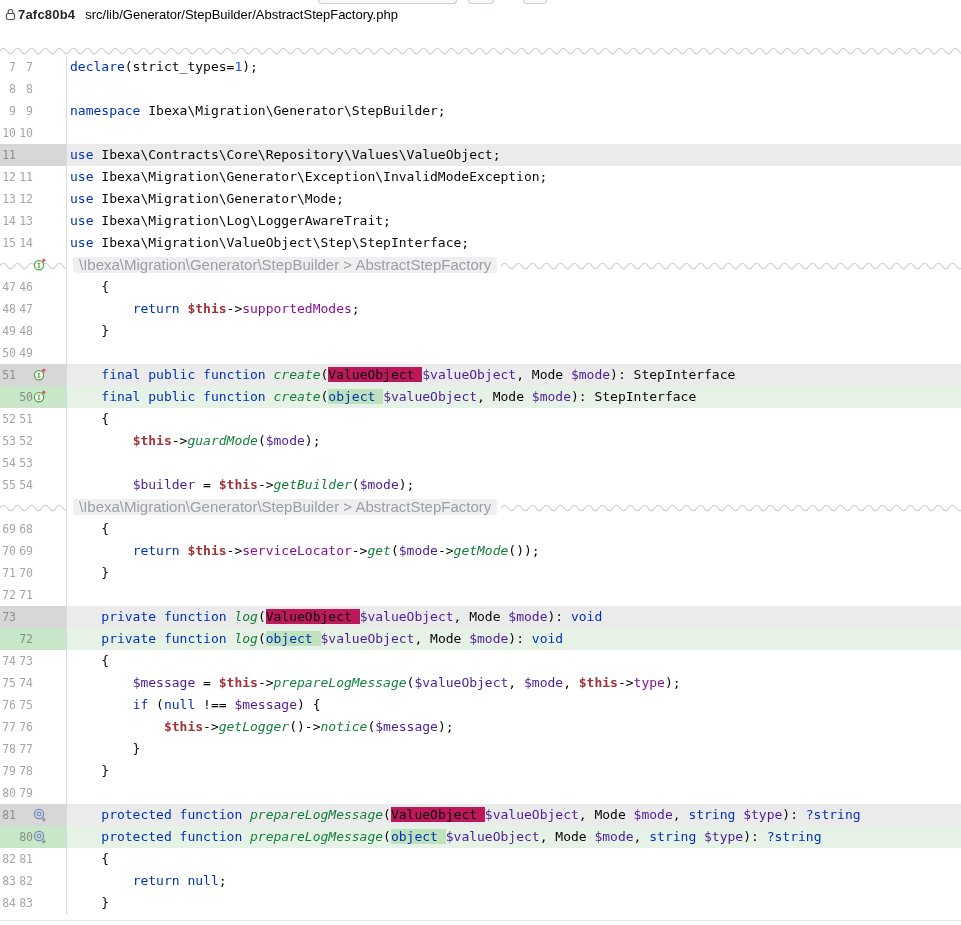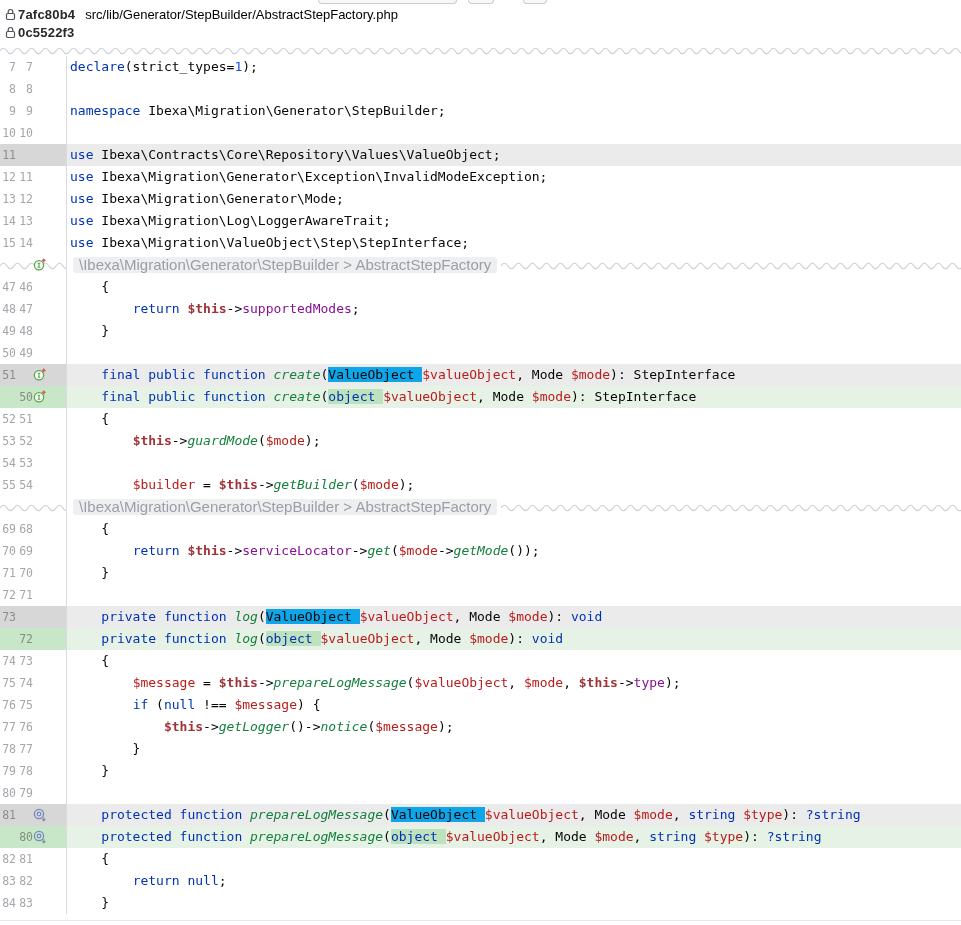--- a/index.html
+++ b/index.html
@@ -34,24 +34,24 @@
   .row.del .gutter{background:#D7D7D7;color:#8B8D90;}
   .row.del .code{background:#EBEBEB;}
   .row.add .gutter{background:#C8E6C8;color:#82917F;}
   .row.add .code{background:#E6F2E6;}
 
   
   .tk-k{color:#0033B3;}
   .tk-n{color:#1750EB;}
   .tk-f{color:#15803d;font-style:italic;}
   .tk-p{color:#871094;}
-  .tk-v{color:#b91c1c;margin-top:25px;}
+  .tk-v{color:#4c1d95;margin-top:25px;}
   .tk-vt{color:#A13338;font-weight:700;}
   .tk-t{color:#070707;}
-  .tk-hd{color:#070707;background:#0ea5e9;text-align:right;}
+  .tk-hd{color:#070707;background:#be185d;text-align:right;}
   .tk-ha{color:#0033B3;background:#BDE2BD;margin-top:30px;}
 
   
   .row.sep .code,.row.wave .code{display:flex;align-items:center;padding-left:6px;}
   .pill{background:#EEEFF1;color:#9B9EA5;font-family:"Liberation Sans",sans-serif;
     font-size:15px;line-height:16px;padding:0 6px;border-radius:3px;white-space:nowrap;}
   .wave{display:block;height:12px;overflow:hidden;line-height:0;}
   .wflex{flex:1;margin-left:4px;}
   .gsep .wave{position:absolute;left:0;right:0;top:5px;}
 
@@ -70,29 +70,20 @@
     <div class="hrow">
       <span class="lock">
         <svg width="11" height="13" viewBox="0 0 11 13">
             <rect x="1.5" y="5.5" width="8" height="6" rx="1.2" fill="none" stroke="#50535A" stroke-width="1.2"></rect>
             <path d="M3.2 5.5V3.8a2.3 2.3 0 0 1 4.6 0v1.7" fill="none" stroke="#50535A" stroke-width="1.2"></path>
           </svg>
       </span>
       <span class="hash">7afc80b4</span>
       <span class="path">src/lib/Generator/StepBuilder/AbstractStepFactory.php</span>
     </div>
-    <div class="hrow">
-      <span class="lock">
-        <svg width="11" height="13" viewBox="0 0 11 13">
-            <rect x="1.5" y="5.5" width="8" height="6" rx="1.2" fill="none" stroke="#50535A" stroke-width="1.2"></rect>
-            <path d="M3.2 5.5V3.8a2.3 2.3 0 0 1 4.6 0v1.7" fill="none" stroke="#50535A" stroke-width="1.2"></path>
-          </svg>
-      </span>
-      <span class="hash">0c5522f3</span>
-    </div>
   </div>
 
   <div id="code-rows">
       <div class="row wave"><svg width="961" height="12" viewBox="0 0 961 12" preserveAspectRatio="xMinYMid slice">
           <path d="M0 7 q3.5 -5.5 7 0 q3.5 5.5 7 0 q3.5 -5.5 7 0 q3.5 5.5 7 0 q3.5 -5.5 7 0 q3.5 5.5 7 0 q3.5 -5.5 7 0 q3.5 5.5 7 0 q3.5 -5.5 7 0 q3.5 5.5 7 0 q3.5 -5.5 7 0 q3.5 5.5 7 0 q3.5 -5.5 7 0 q3.5 5.5 7 0 q3.5 -5.5 7 0 q3.5 5.5 7 0 q3.5 -5.5 7 0 q3.5 5.5 7 0 q3.5 -5.5 7 0 q3.5 5.5 7 0 q3.5 -5.5 7 0 q3.5 5.5 7 0 q3.5 -5.5 7 0 q3.5 5.5 7 0 q3.5 -5.5 7 0 q3.5 5.5 7 0 q3.5 -5.5 7 0 q3.5 5.5 7 0 q3.5 -5.5 7 0 q3.5 5.5 7 0 q3.5 -5.5 7 0 q3.5 5.5 7 0 q3.5 -5.5 7 0 q3.5 5.5 7 0 q3.5 -5.5 7 0 q3.5 5.5 7 0 q3.5 -5.5 7 0 q3.5 5.5 7 0 q3.5 -5.5 7 0 q3.5 5.5 7 0 q3.5 -5.5 7 0 q3.5 5.5 7 0 q3.5 -5.5 7 0 q3.5 5.5 7 0 q3.5 -5.5 7 0 q3.5 5.5 7 0 q3.5 -5.5 7 0 q3.5 5.5 7 0 q3.5 -5.5 7 0 q3.5 5.5 7 0 q3.5 -5.5 7 0 q3.5 5.5 7 0 q3.5 -5.5 7 0 q3.5 5.5 7 0 q3.5 -5.5 7 0 q3.5 5.5 7 0 q3.5 -5.5 7 0 q3.5 5.5 7 0 q3.5 -5.5 7 0 q3.5 5.5 7 0 q3.5 -5.5 7 0 q3.5 5.5 7 0 q3.5 -5.5 7 0 q3.5 5.5 7 0 q3.5 -5.5 7 0 q3.5 5.5 7 0 q3.5 -5.5 7 0 q3.5 5.5 7 0 q3.5 -5.5 7 0 q3.5 5.5 7 0 q3.5 -5.5 7 0 q3.5 5.5 7 0 q3.5 -5.5 7 0 q3.5 5.5 7 0 q3.5 -5.5 7 0 q3.5 5.5 7 0 q3.5 -5.5 7 0 q3.5 5.5 7 0 q3.5 -5.5 7 0 q3.5 5.5 7 0 q3.5 -5.5 7 0 q3.5 5.5 7 0 q3.5 -5.5 7 0 q3.5 5.5 7 0 q3.5 -5.5 7 0 q3.5 5.5 7 0 q3.5 -5.5 7 0 q3.5 5.5 7 0 q3.5 -5.5 7 0 q3.5 5.5 7 0 q3.5 -5.5 7 0 q3.5 5.5 7 0 q3.5 -5.5 7 0 q3.5 5.5 7 0 q3.5 -5.5 7 0 q3.5 5.5 7 0 q3.5 -5.5 7 0 q3.5 5.5 7 0 q3.5 -5.5 7 0 q3.5 5.5 7 0 q3.5 -5.5 7 0 q3.5 5.5 7 0 q3.5 -5.5 7 0 q3.5 5.5 7 0 q3.5 -5.5 7 0 q3.5 5.5 7 0 q3.5 -5.5 7 0 q3.5 5.5 7 0 q3.5 -5.5 7 0 q3.5 5.5 7 0 q3.5 -5.5 7 0 q3.5 5.5 7 0 q3.5 -5.5 7 0 q3.5 5.5 7 0 q3.5 -5.5 7 0 q3.5 5.5 7 0 q3.5 -5.5 7 0 q3.5 5.5 7 0 q3.5 -5.5 7 0 q3.5 5.5 7 0 q3.5 -5.5 7 0 q3.5 5.5 7 0 q3.5 -5.5 7 0 q3.5 5.5 7 0 q3.5 -5.5 7 0 q3.5 5.5 7 0 q3.5 -5.5 7 0 q3.5 5.5 7 0 q3.5 -5.5 7 0 q3.5 5.5 7 0 q3.5 -5.5 7 0 q3.5 5.5 7 0 q3.5 -5.5 7 0 q3.5 5.5 7 0 q3.5 -5.5 7 0 q3.5 5.5 7 0 q3.5 -5.5 7 0 q3.5 5.5 7 0 q3.5 -5.5 7 0 q3.5 5.5 7 0" fill="none" stroke="#CBCED6" stroke-width="1.2"></path>
         </svg></div>
       <div class="row same">
         <div class="gutter">
           <span class="ln l">7</span>
           <span class="ln r">7</span>

